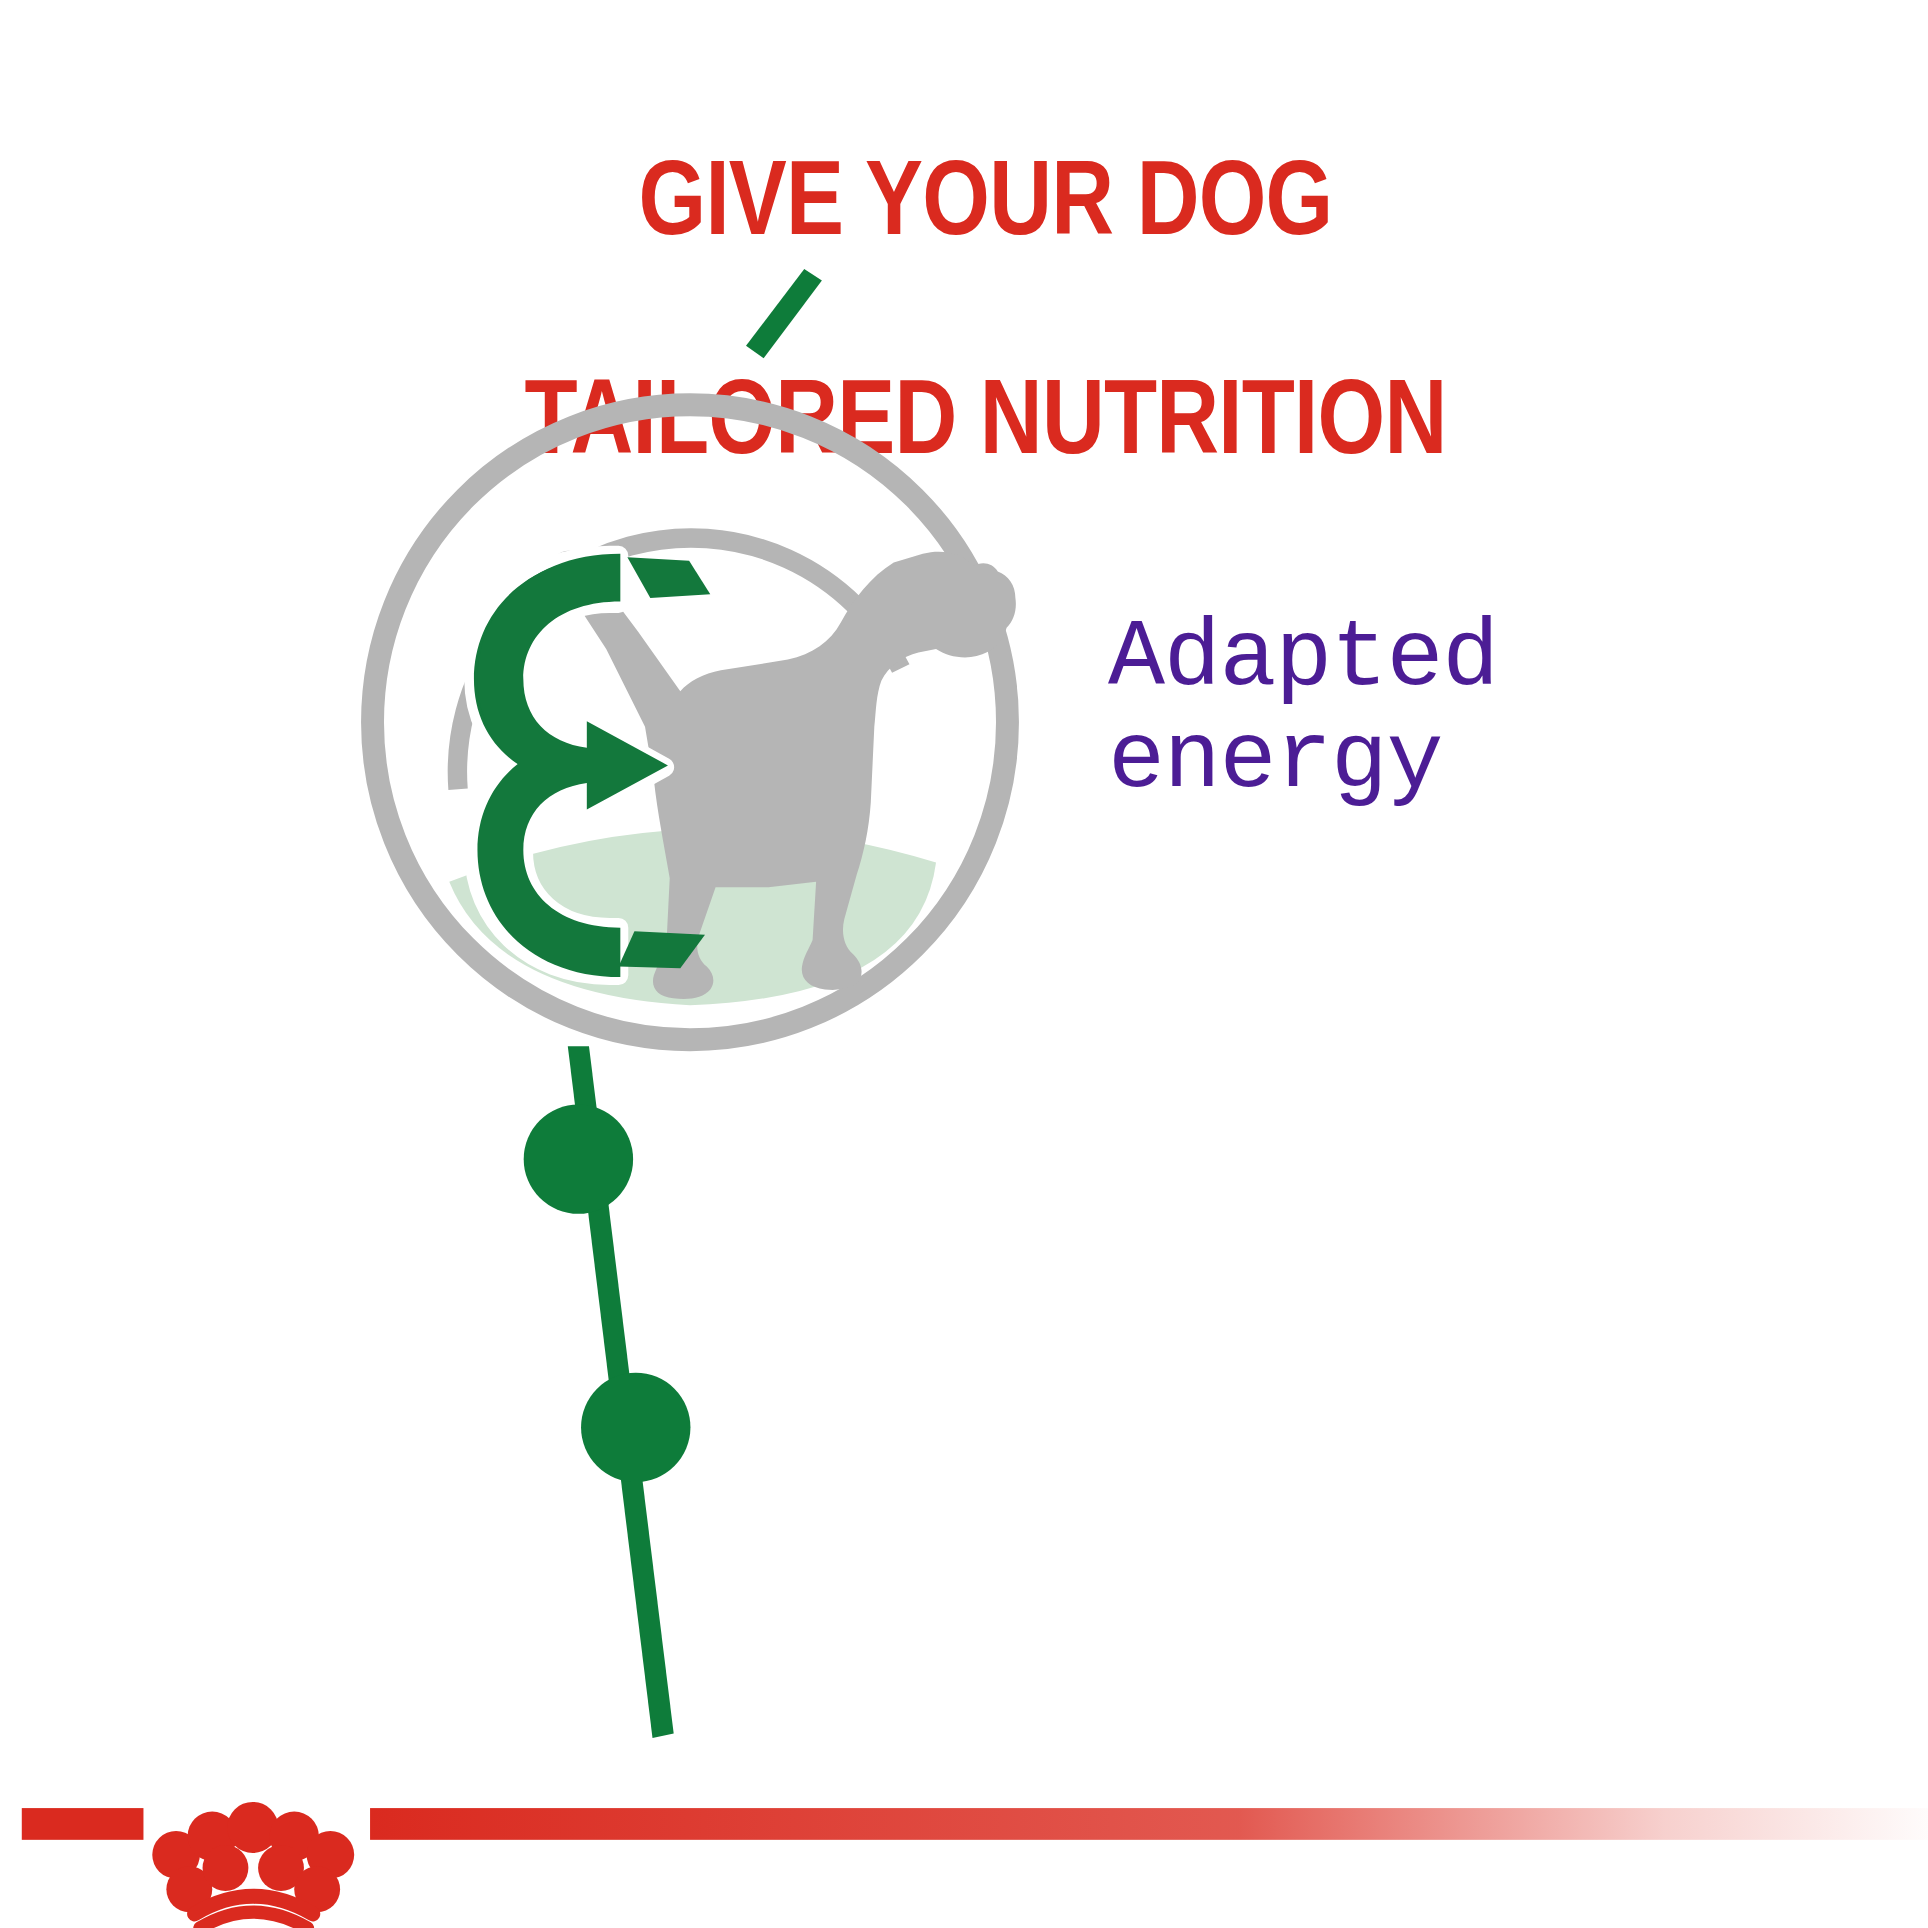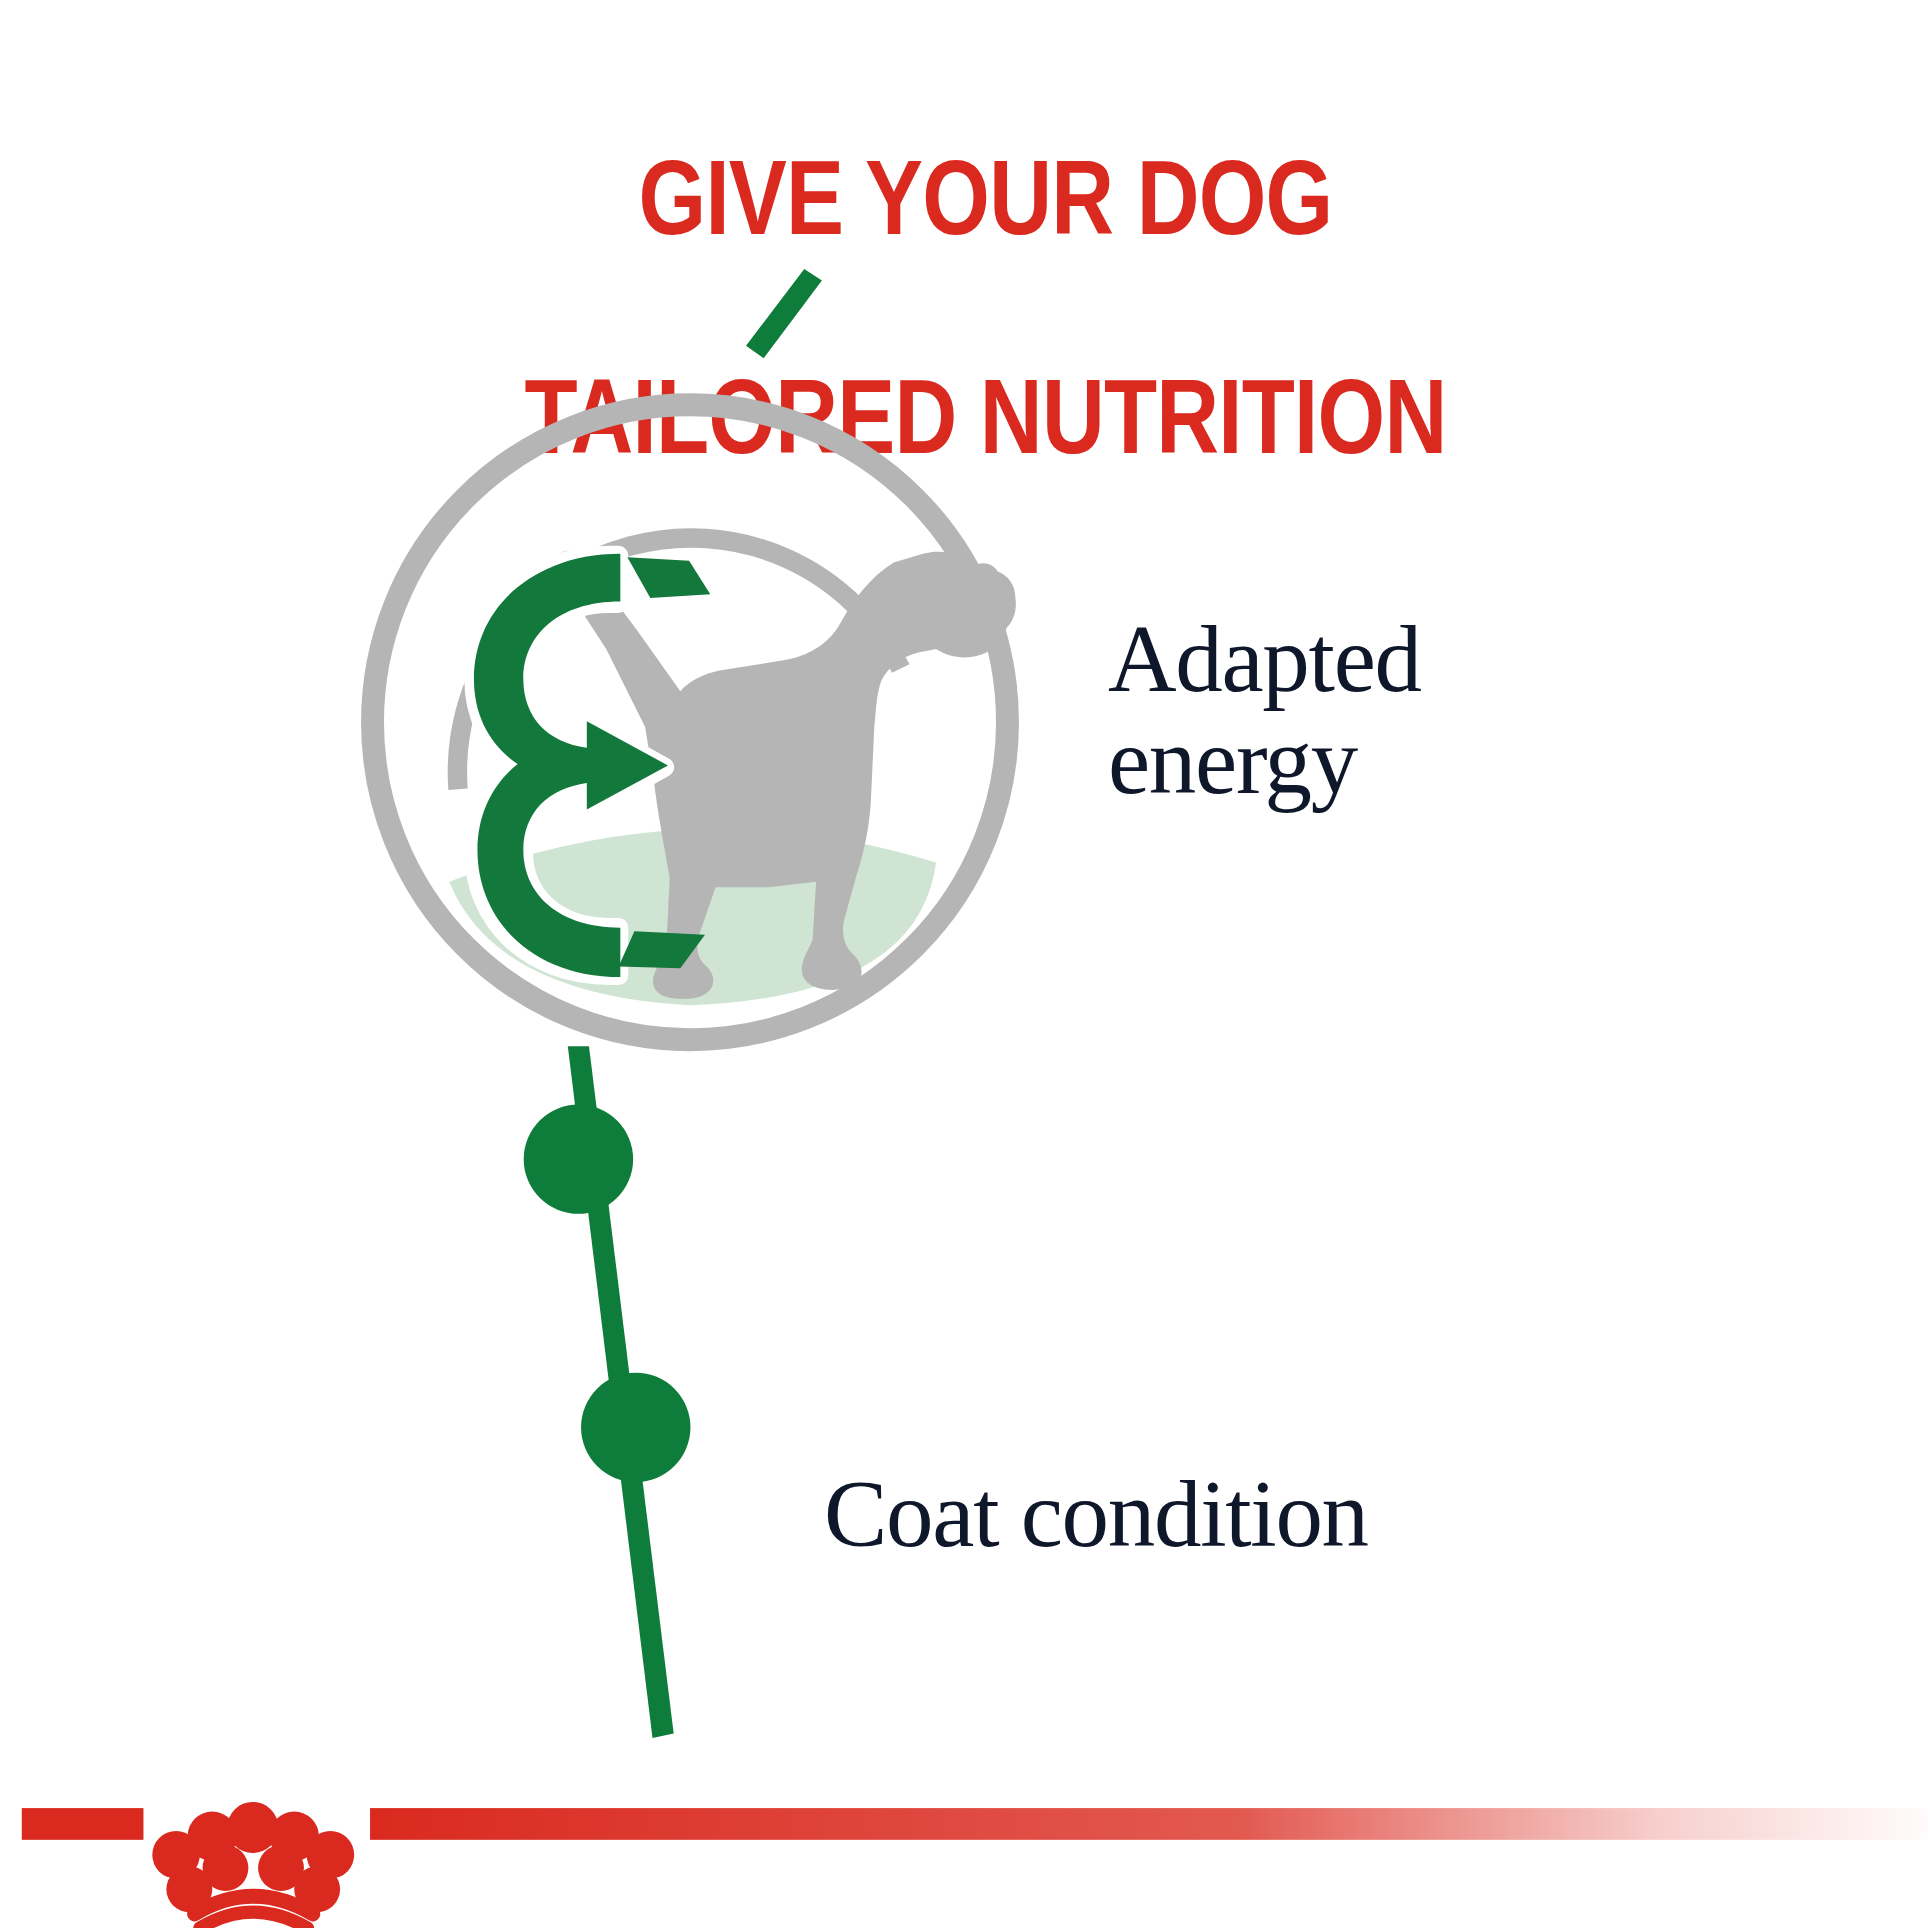--- a/index.html
+++ b/index.html
@@ -60,22 +60,22 @@
     top: 247px;
     width: 371px;
     height: 1535px;
     pointer-events: none;
   }
   .connector svg { display: block; width: 371px; height: 1535px; }
 
   
   .benefit {
     position: absolute;
-    color: #0f172a;
-    font-family: Liberation Serif, serif;
+    color: #4c1d95;
+    font-family: Liberation Mono, monospace;
     font-weight: 400;
     font-size: 95px;
     line-height: 1.07;
     letter-spacing: -1.3px;
     white-space: pre-line;
   }
   .benefit-energy {
     left: 1087px;
     top: 609px;
     width: 776px;
@@ -234,21 +234,20 @@
       <circle cx="92" cy="1034" r="62" fill="#0E7C3A"></circle>
 
       <circle cx="157" cy="1338" r="62" fill="#0E7C3A"></circle>
     </svg>
   </div>
 
   <div class="benefit benefit-energy">Adapted
 energy</div>
 
 
-  <div class="benefit benefit-coat">Coat condition</div>
 
   <div class="footer">
     <svg viewBox="0 0 2186 186" xmlns="http://www.w3.org/2000/svg">
       <defs>
         <linearGradient id="fadeRight" x1="0" y1="0" x2="1" y2="0">
           <stop offset="0%" stop-color="#DA2A1F" stop-opacity="1"></stop>
           <stop offset="55%" stop-color="#DA2A1F" stop-opacity="0.78"></stop>
           <stop offset="82%" stop-color="#DA2A1F" stop-opacity="0.22"></stop>
           <stop offset="100%" stop-color="#DA2A1F" stop-opacity="0"></stop>
         </linearGradient>

